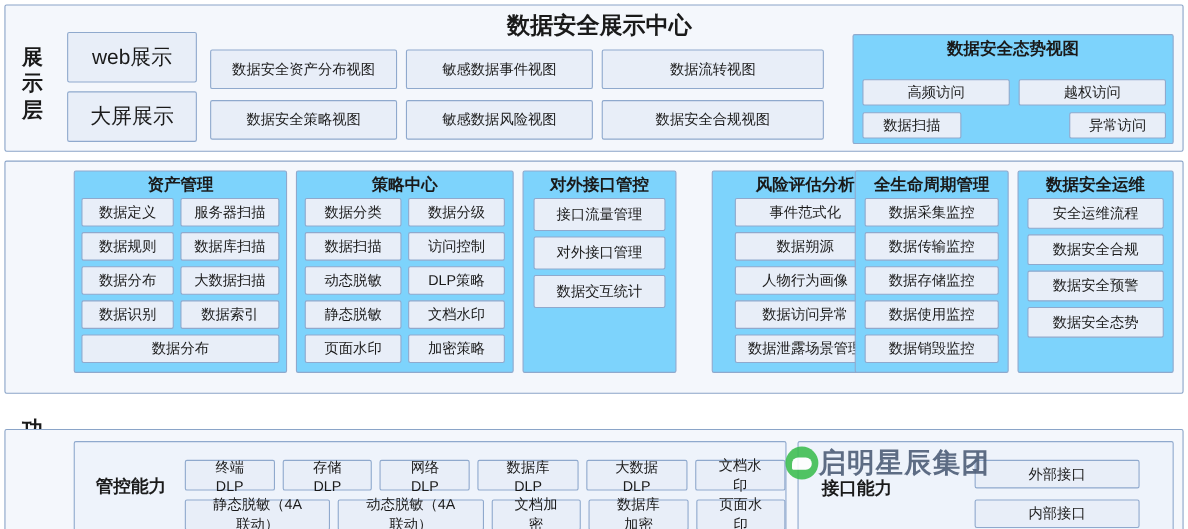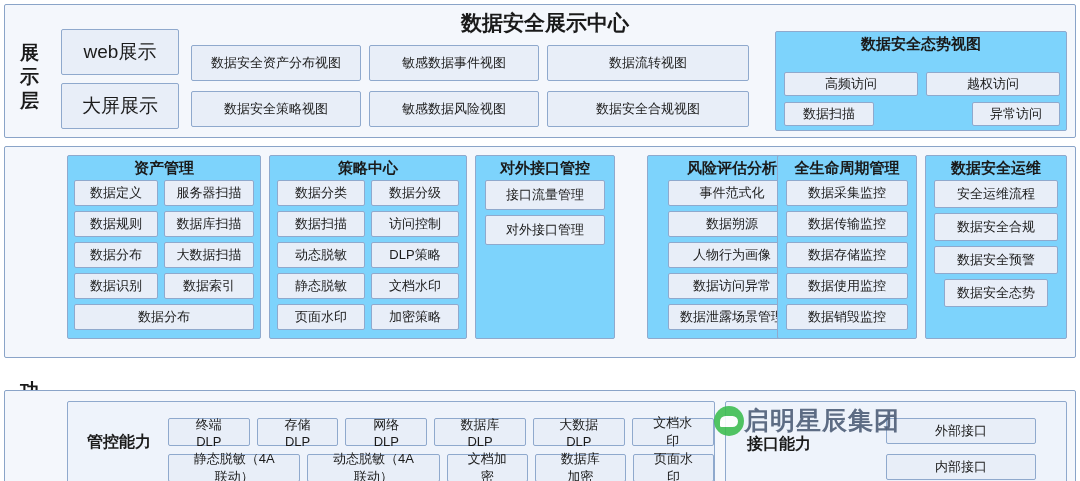--- a/index.html
+++ b/index.html
@@ -214,20 +214,23 @@
     </div>
 
     <div class="group fgroup" id="g3">
       <div class="groupTitle">对外接口管控</div>
       <div class="cellRow">
           <div class="cell fcell" style="width:120px;height:30px">接口流量管理</div>
         </div>
       <div class="cellRow">
           <div class="cell fcell" style="width:120px;height:30px">对外接口管理</div>
         </div>
+      <div class="cellRow">
+          <div class="cell fcell" style="width:120px;height:30px">数据交互统计</div>
+        </div>
     </div>
 
     <div class="group fgroup" id="g4">
       <div class="groupTitle">风险评估分析</div>
       <div class="cellRow">
           <div class="cell fcell" style="width:128px">事件范式化</div>
         </div>
       <div class="cellRow">
           <div class="cell fcell" style="width:128px">数据朔源</div>
         </div>
@@ -266,21 +269,21 @@
       <div class="cellRow">
           <div class="cell fcell" style="width:124px;height:28px">安全运维流程</div>
         </div>
       <div class="cellRow">
           <div class="cell fcell" style="width:124px;height:28px">数据安全合规</div>
         </div>
       <div class="cellRow">
           <div class="cell fcell" style="width:124px;height:28px">数据安全预警</div>
         </div>
       <div class="cellRow">
-          <div class="cell fcell" style="width:104px;height:28px">数据安全态势</div>
+          <div class="cell fcell" style="width:124px;height:28px">数据安全态势</div>
         </div>
     </div>
   </div>
 
   <div class="band" id="layer3">
 
     <div id="capBox">
       <div id="capTitle">管控能力</div>
       <div class="cRow" id="cRow1">
         <div class="cell ccell">终端DLP</div>

